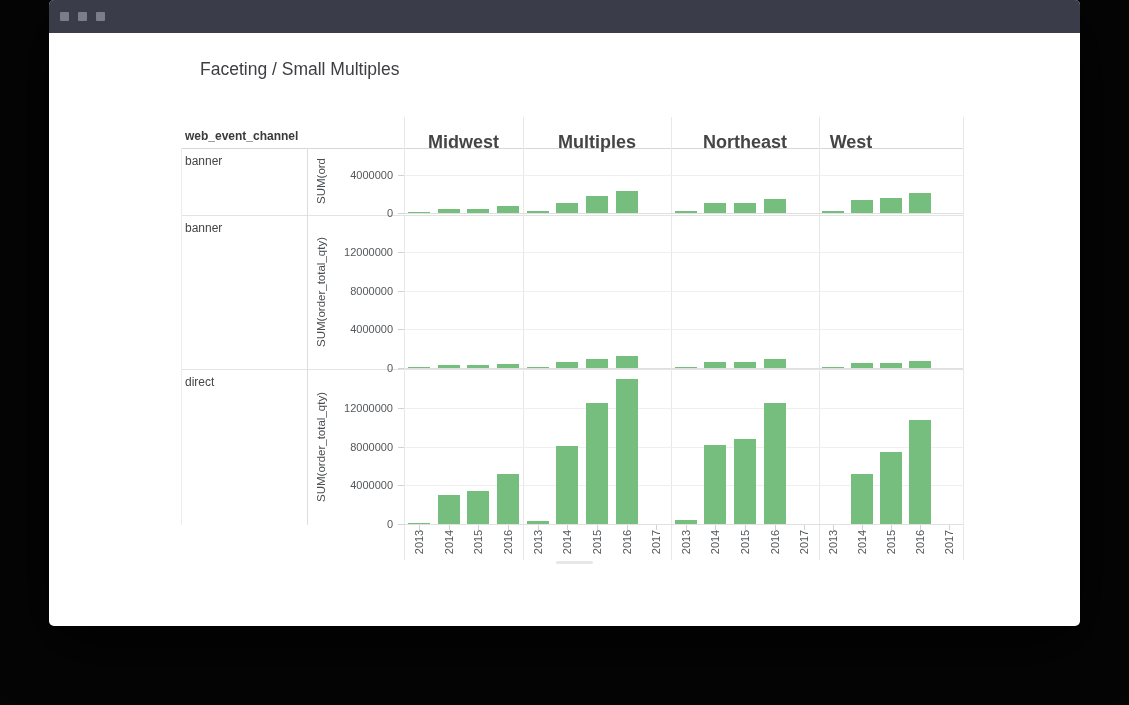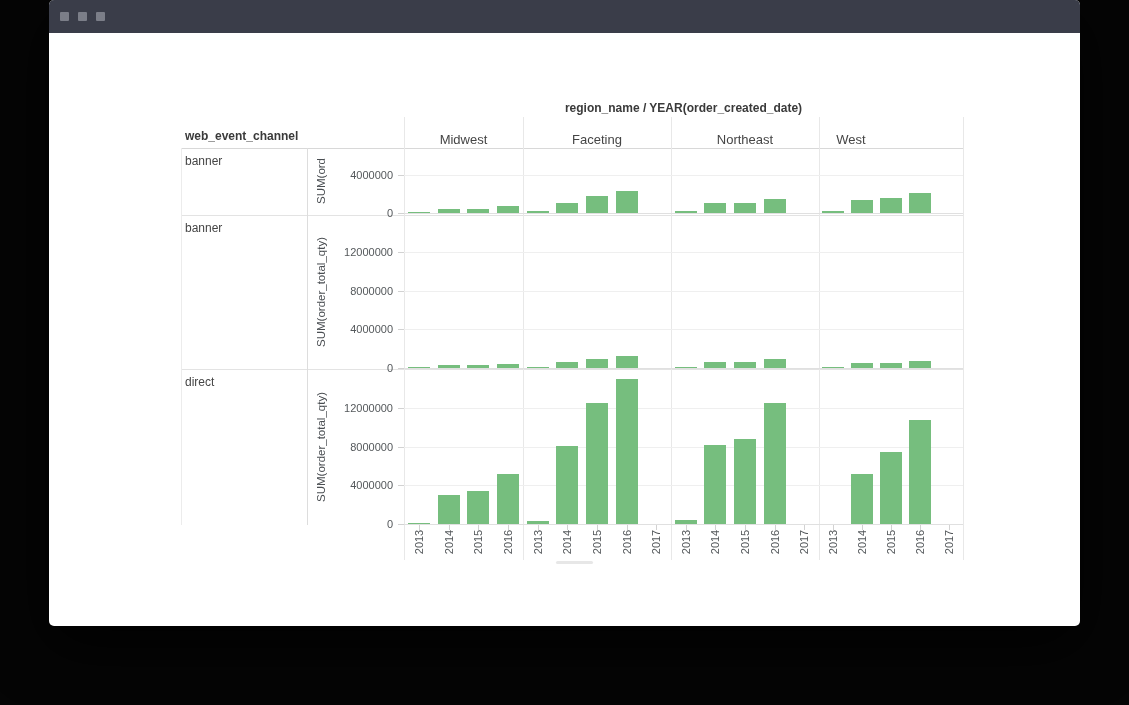--- a/index.html
+++ b/index.html
@@ -7,21 +7,21 @@
        font-family:"Liberation Sans", sans-serif;}
   .window{position:absolute;left:49px;top:0;width:1031px;height:626px;
           background:#ffffff;border-radius:5px;box-shadow:0 18px 60px rgba(0,0,0,.9);}
   .titlebar{position:absolute;left:0;top:0;width:100%;height:33px;background:#3a3d49;
             border-radius:5px 5px 0 0;}
   .dot{position:absolute;top:12px;width:9px;height:9px;background:#7b7e88;border-radius:1px;}
   .page-title{position:absolute;left:151px;top:59px;font-size:17.5px;color:#3e3e42;}
   .facet-col-title{position:absolute;top:101px;font-size:12px;font-weight:bold;color:#3a3a3a;
                    text-align:center;}
   .row-header{position:absolute;left:136px;top:129px;font-size:12px;font-weight:bold;color:#3a3a3a;}
-  .col-name{position:absolute;top:132px;font-size:13px;color:#454545;text-align:center;}
+  .col-name{position:absolute;top:132px;font-size:18px;color:#454545;text-align:center;font-weight:bold;}
   .row-name{position:absolute;left:136px;font-size:12px;color:#454545;}
   .hline,.vline{position:absolute;background:#e3e3e3;}
   .hline{height:1px;} .vline{width:1px;}
   .gridline{position:absolute;height:1px;background:#efefef;}
   .baseline{position:absolute;height:1px;background:#e0e0e0;}
   .ytick-label{position:absolute;font-size:11px;color:#54585b;text-align:right;width:70px;}
   .ytick-mark{position:absolute;width:6px;height:1px;background:#d2d2d2;}
   .xtick-mark{position:absolute;width:1px;height:5px;background:#d2d2d2;}
   .xtick-label{position:absolute;font-size:11px;color:#54585b;white-space:nowrap;
                transform:translate(-50%,-50%) rotate(-90deg);}
@@ -33,38 +33,38 @@
 </head>
 <body>
 
 <div class="window">
   <div class="titlebar">
     <div class="dot" style="left:11px"></div>
     <div class="dot" style="left:29px"></div>
     <div class="dot" style="left:47px"></div>
   </div>
 
+  <div class="page-title">Faceting / Small Multiples</div>
 
-  <div class="facet-col-title" style="left:355px;width:559px;">region_name / YEAR(order_created_date)</div>
 
   <div class="row-header">web_event_channel</div>
 
   <div id="chart">
       <div class="hline" style="left: 132px; top: 148px; width: 782px; background: rgb(216, 216, 216);"></div>
       <div class="hline" style="left: 132px; top: 215px; width: 782px;"></div>
       <div class="hline" style="left: 132px; top: 369px; width: 782px;"></div>
       <div class="vline" style="left: 132px; top: 148px; height: 377px; background: rgb(236, 236, 236);"></div>
       <div class="vline" style="left: 258px; top: 148px; height: 377px; background: rgb(221, 221, 221);"></div>
       <div class="vline" style="left: 355px; top: 117px; height: 443px; background: rgb(232, 232, 232);"></div>
       <div class="vline" style="left: 474px; top: 117px; height: 443px; background: rgb(232, 232, 232);"></div>
       <div class="vline" style="left: 622px; top: 117px; height: 443px; background: rgb(232, 232, 232);"></div>
       <div class="vline" style="left: 770px; top: 117px; height: 443px; background: rgb(232, 232, 232);"></div>
       <div class="vline" style="left: 914px; top: 117px; height: 443px; background: rgb(232, 232, 232);"></div>
       <div class="col-name" style="left: 355px; width: 119px;">Midwest</div>
-      <div class="col-name" style="left: 474px; width: 148px;">Faceting</div>
+      <div class="col-name" style="left: 474px; width: 148px;">Multiples</div>
       <div class="col-name" style="left: 622px; width: 148px;">Northeast</div>
       <div class="col-name" style="left: 730px; width: 144px;">West</div>
       <div class="row-name" style="top: 154px;">banner</div>
       <div class="yaxis-label" style="left: 272px; top: 180.5px;">SUM(ord</div>
       <div class="ytick-mark" style="left: 349px; top: 213px;"></div>
       <div class="ytick-label" style="left: 274px; top: 207px;">0</div>
       <div class="gridline" style="left: 355px; top: 175px; width: 559px;"></div>
       <div class="ytick-mark" style="left: 349px; top: 175px;"></div>
       <div class="ytick-label" style="left: 274px; top: 169px;">4000000</div>
       <div class="baseline" style="left: 355px; top: 213px; width: 559px;"></div>

